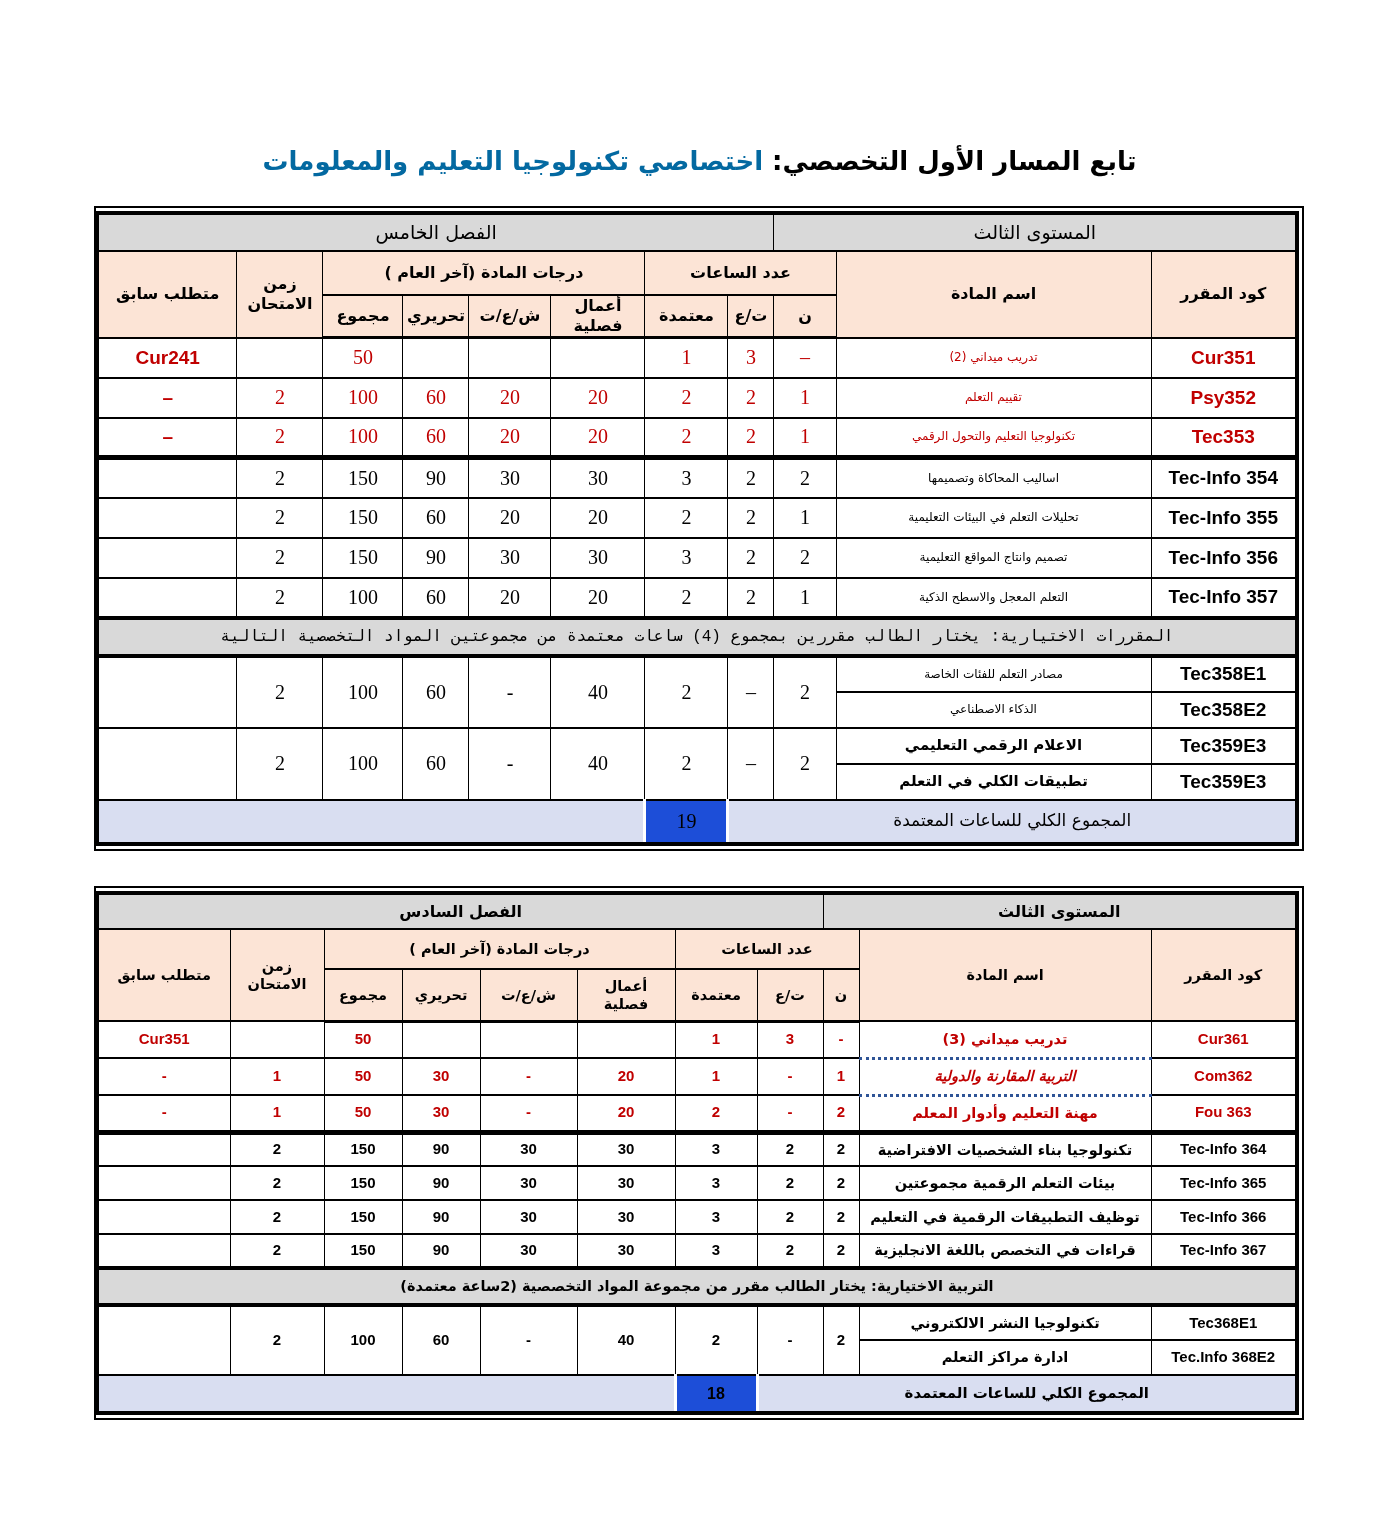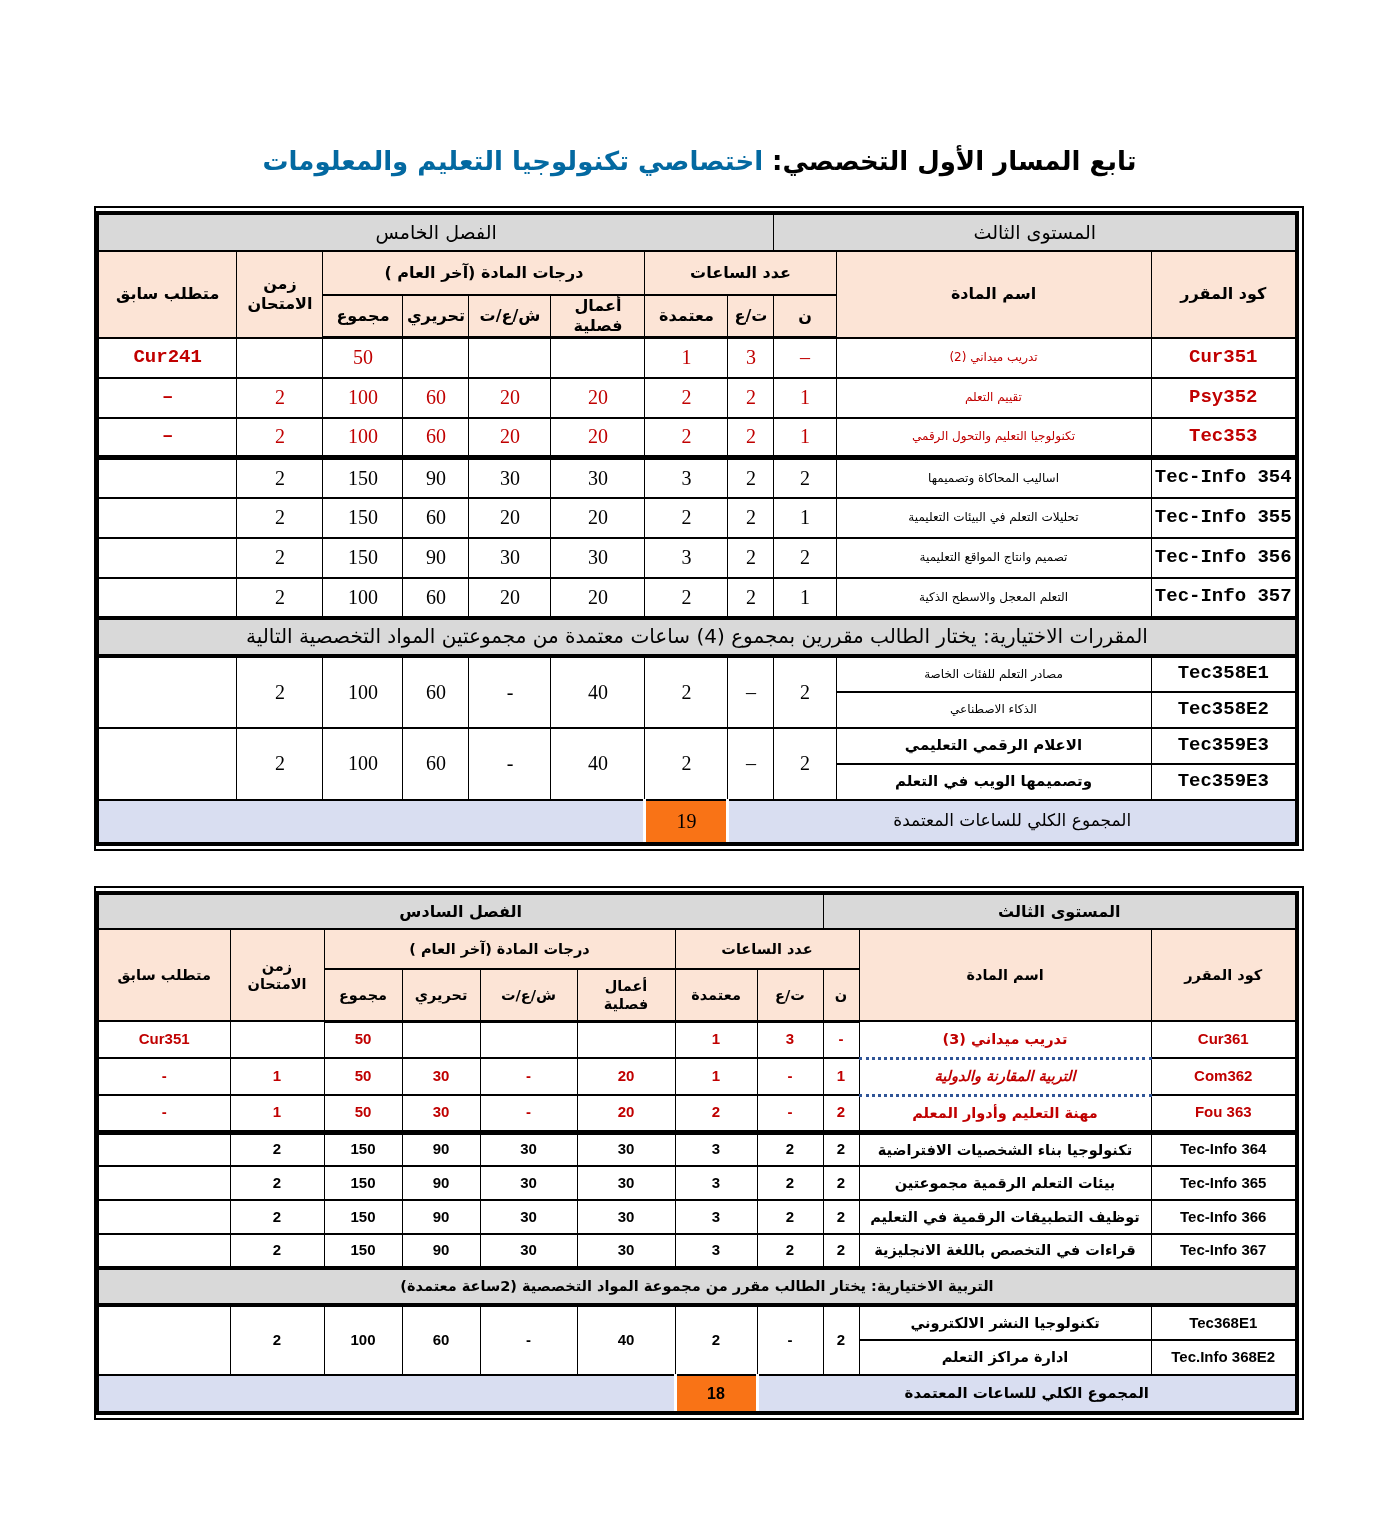--- a/index.html
+++ b/index.html
@@ -24,36 +24,36 @@
   
   tr.gray td  { background:#d9d9d9; }
   tr.hdr td, tr.hdr2 td { background:#fce4d6; }
   tr.note td  { background:#d9d9d9; border-top-width:4px; border-bottom-width:4px; }
   tr.hdr2 td  { border-bottom-width:3.5px; }
   tr.gray td  { border-bottom-width:2.5px; }
   tr.thickb td { border-bottom-width:5px; }
 
   
   tr.total td { border:3px solid #fff; border-top-width:0; background:#d9def1; }
-  tr.total td.count { background:#f97316; }
+  tr.total td.count { background:#1d4ed8; }
 
   
   td.dotted { border-top:3px dotted #2f5496 !important; border-bottom:3px dotted #2f5496 !important;font-style:italic; }
 
   
   tr.red td { color:#c00000; }
 
   
   .t1 { color:#000; }
   .t1 .ar   { font-size:12px; }
   .t1 tr.hdr td, .t1 tr.hdr2 td { font-size:16px; font-weight:bold; }
   .t1 tr.gray td { font-size:19px; font-weight:normal; }
-  .t1 td.code { font-family:Liberation Mono, monospace; font-weight:bold; font-size:19px; }
+  .t1 td.code { font-family:Liberation Sans, sans-serif; font-weight:bold; font-size:19px; }
   .t1 td.num  { font-family:"Liberation Serif", serif; font-size:20px; }
-  .t1 tr.note td { font-size:20px; }
+  .t1 tr.note td { font-size:16px;font-family:Liberation Mono, monospace; }
   .t1 tr.total td.label { font-size:17px; }
   .t1 tr.total td.count { font-family:"Liberation Serif", serif; font-size:20px; }
   .t1 td.name.b { font-weight:bold; font-size:15px; }
 
   
   .t2 { color:#000; font-weight:bold; }
   .t2 .ar   { font-size:14.5px; font-weight:bold; }
   .t2 tr.hdr td, .t2 tr.hdr2 td { font-size:14.5px; font-weight:bold; }
   .t2 tr.gray td { font-size:16px; font-weight:bold; }
   .t2 td.code { font-family:"Liberation Sans", sans-serif; font-weight:bold; font-size:15px; }
@@ -251,21 +251,21 @@
             <td class="num" rowspan="2">2</td>
             <td class="num" rowspan="2">40</td>
             <td class="num" rowspan="2">-</td>
             <td class="num" rowspan="2">60</td>
             <td class="num" rowspan="2">100</td>
             <td class="num" rowspan="2">2</td>
             <td class="code" rowspan="2"></td>
           </tr>
           <tr class="erow">
             <td class="code b">Tec359E3</td>
-            <td class="ar name b">وتصميمها الويب في التعلم</td>
+            <td class="ar name b">تطبيقات الكلي في التعلم</td>
           </tr>
         </tbody>
       <tbody>
         <tr class="total">
           <td colspan="4" class="ar label">المجموع الكلي للساعات المعتمدة</td>
           <td class="count">19</td>
           <td colspan="6"></td>
         </tr>
       </tbody>
     </table>

